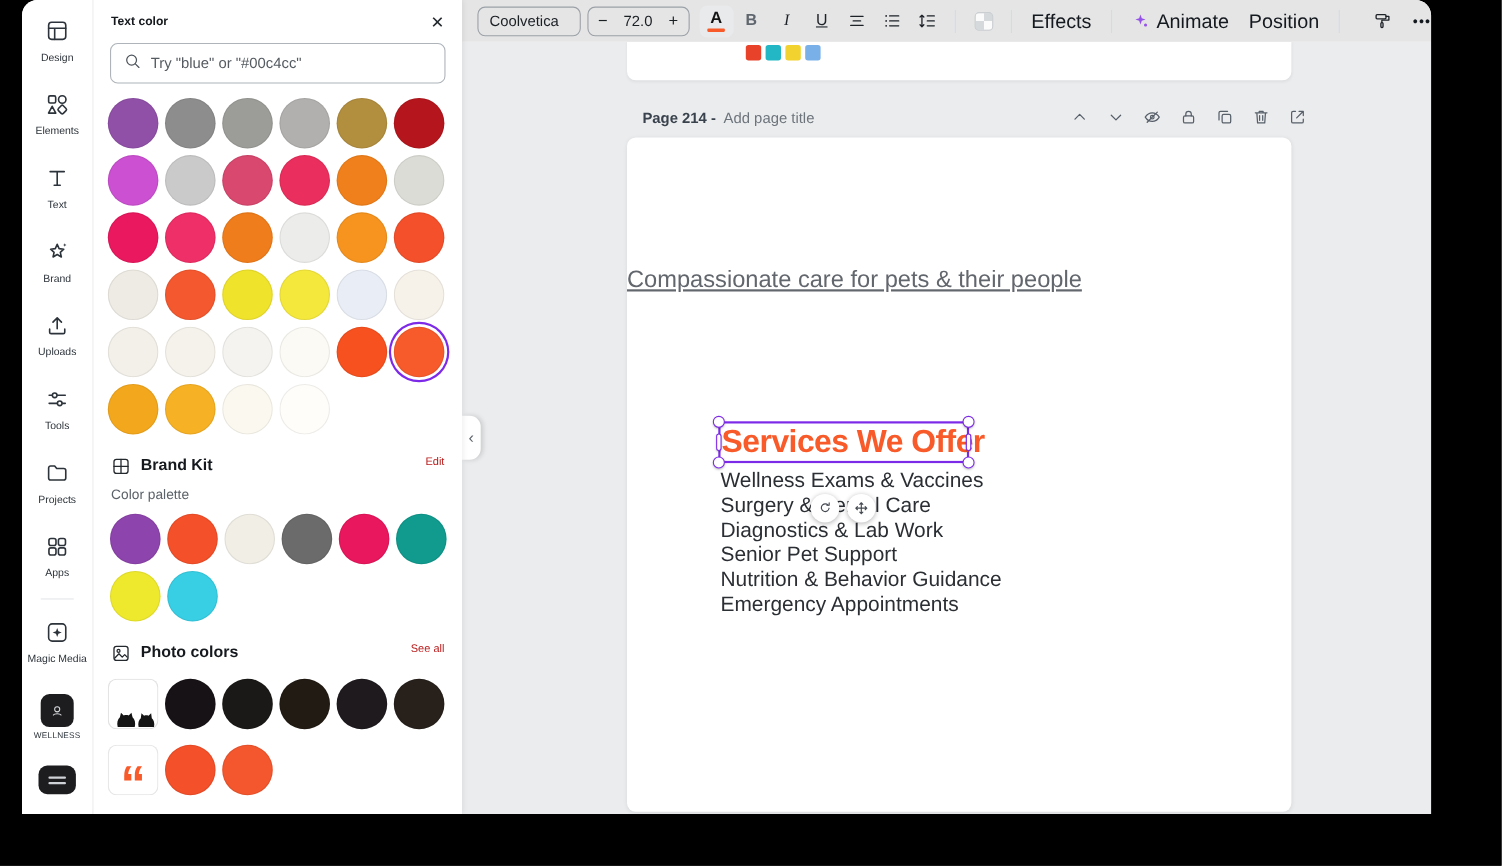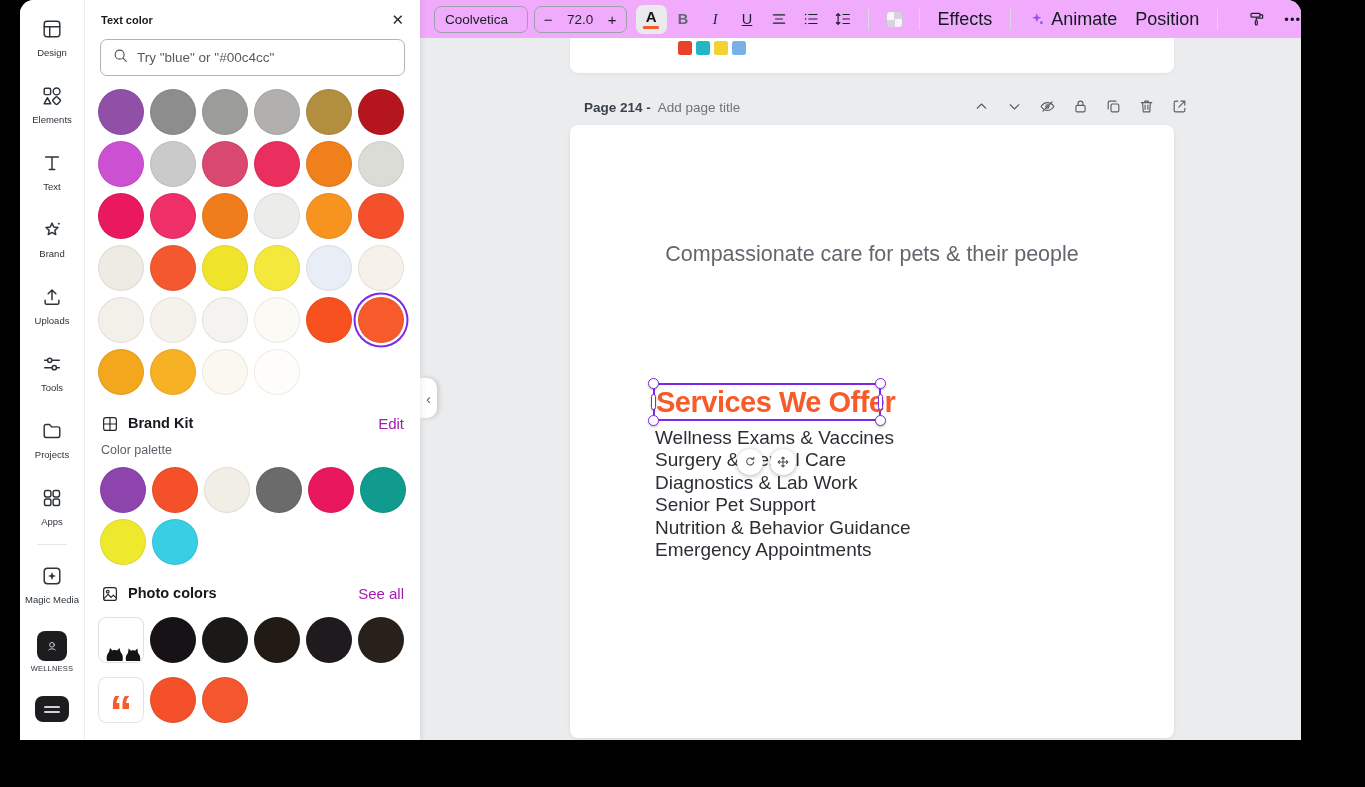--- a/index.html
+++ b/index.html
@@ -37,32 +37,32 @@
   .searchbox input::placeholder { color:#555b61; }
 
   .swatch-grid { display:grid; grid-template-columns:repeat(6,46px); gap:6px; padding:11px 13px 8px; }
   .swatch { width:46px; height:46px; border-radius:50%; border:none; cursor:pointer;
             box-shadow:inset 0 0 0 1px rgba(0,0,0,.07); }
   .swatch.selected { box-shadow:inset 0 0 0 1px rgba(0,0,0,.07), 0 0 0 2.5px #fff, 0 0 0 4.5px var(--accent); }
 
   .section-row { display:flex; align-items:flex-start; gap:9px; padding:12px 16px 8px; }
   .section-row .sec-icon { width:18px; height:18px; color:#24292e; }
   .section-title { font-size:14.5px; font-weight:700; color:#15191d; flex:1; }
-  .section-link { font-size:15px; color:#a21caf; cursor:pointer; background:none; border:none; }
+  .section-link { font-size:10px; color:#b91c1c; cursor:pointer; background:none; border:none; }
   .palette-label { font-size:12.5px; color:#5c6269; padding:2px 16px 4px; }
   .swatch-row { display:flex; gap:6px; padding:6px 13px 2px; flex-wrap:wrap; }
   .photo-thumb { width:46px; height:46px; border-radius:8px; background:#fff;
                  box-shadow:inset 0 0 0 1px rgba(0,0,0,.12); display:flex; align-items:flex-end;
                  justify-content:center; overflow:hidden; flex:none; cursor:pointer; }
   .quote-thumb { width:46px; height:46px; border-radius:8px; background:#fff;
                  box-shadow:inset 0 0 0 1px rgba(0,0,0,.1); color:var(--orange);
                  font-size:46px; font-weight:700; line-height:1.55; text-align:center; overflow:hidden; flex:none; cursor:pointer; }
 
   
-  .toolbar { position:absolute; left:400px; right:0; top:0; height:38px; background:#f0abfc;
+  .toolbar { position:absolute; left:400px; right:0; top:0; height:38px; background:#e5e5e5;
              display:flex; align-items:center; padding-left:14px; z-index:3; }
   .font-box { width:136px; height:27px; border:1px solid #9ba1a8; border-radius:7px;
               display:flex; align-items:center; padding:0 10px; font-size:13.5px; color:#1a1f24; cursor:pointer; }
   .size-box { height:27px; border:1px solid #9ba1a8; border-radius:7px; display:flex; align-items:center; margin-left:6px; }
   .size-btn { width:27px; text-align:center; font-size:15px; color:#1a1f24; background:none; border:none; cursor:pointer; }
   .size-val { width:37px; text-align:center; font-size:13.5px; color:#1a1f24; }
   .tbtn { min-width:31px; height:29px; border:none; background:none; border-radius:7px; display:flex;
           flex-direction:column; align-items:center; justify-content:center; cursor:pointer; color:#1d2228; margin-left:1px; }
   .tbtn.active { background:#e9eaec; }
   .tbtn .glyphA { font-size:15px; font-weight:700; line-height:1; color:#131313; }
@@ -94,22 +94,22 @@
   .pagebar-label { font-size:13.5px; font-weight:700; color:#39424c; }
   .pagebar-title { font-size:13.5px; color:#6d747c; margin-left:7px; cursor:text; }
   .pagebar-icons { margin-left:auto; display:flex; align-items:center; gap:15px; color:#575f69; }
   .pagebar-icons button { background:none; border:none; color:inherit; cursor:pointer; width:18px; height:18px; padding:0; }
   .pagebar-icons svg { width:17px; height:17px; }
 
   .page { position:absolute; left:150px; top:87px; width:604px; height:613px; background:#fff;
           border-radius:8px; box-shadow:0 1px 4px rgba(0,0,0,.08); }
   .page-title { position:absolute; top:58px; left:0; right:12px; text-align:center; font-size:47px;
                 font-weight:700; letter-spacing:-1px; color:var(--title-purple); }
-  .page-subtitle { position:absolute; top:117px; left:0; right:0; text-align:center; font-size:21.5px;
-                   color:var(--subtitle-gray); }
+  .page-subtitle { position:absolute; top:117px; left:0; right:0; text-align:left; font-size:21.5px;
+                   color:var(--subtitle-gray);text-decoration:underline; }
 
   .sel-box { position:absolute; left:83px; top:258px; width:228px; height:38px;
              border:2px solid var(--accent); }
   .sel-heading { position:absolute; left:1px; top:1px; white-space:nowrap; font-size:29px; font-weight:700;
                  letter-spacing:-.5px; color:var(--orange); line-height:32px; }
   .handle { position:absolute; width:11px; height:11px; border-radius:50%; background:#fff;
             border:1.5px solid var(--accent); box-shadow:0 1px 2px rgba(0,0,0,.25); }
   .h-tl { left:-7px; top:-7px; } .h-tr { right:-7px; top:-7px; }
   .h-bl { left:-7px; bottom:-7px; } .h-br { right:-7px; bottom:-7px; }
   .hbar { position:absolute; width:5px; height:16px; border-radius:3px; background:#fff;

